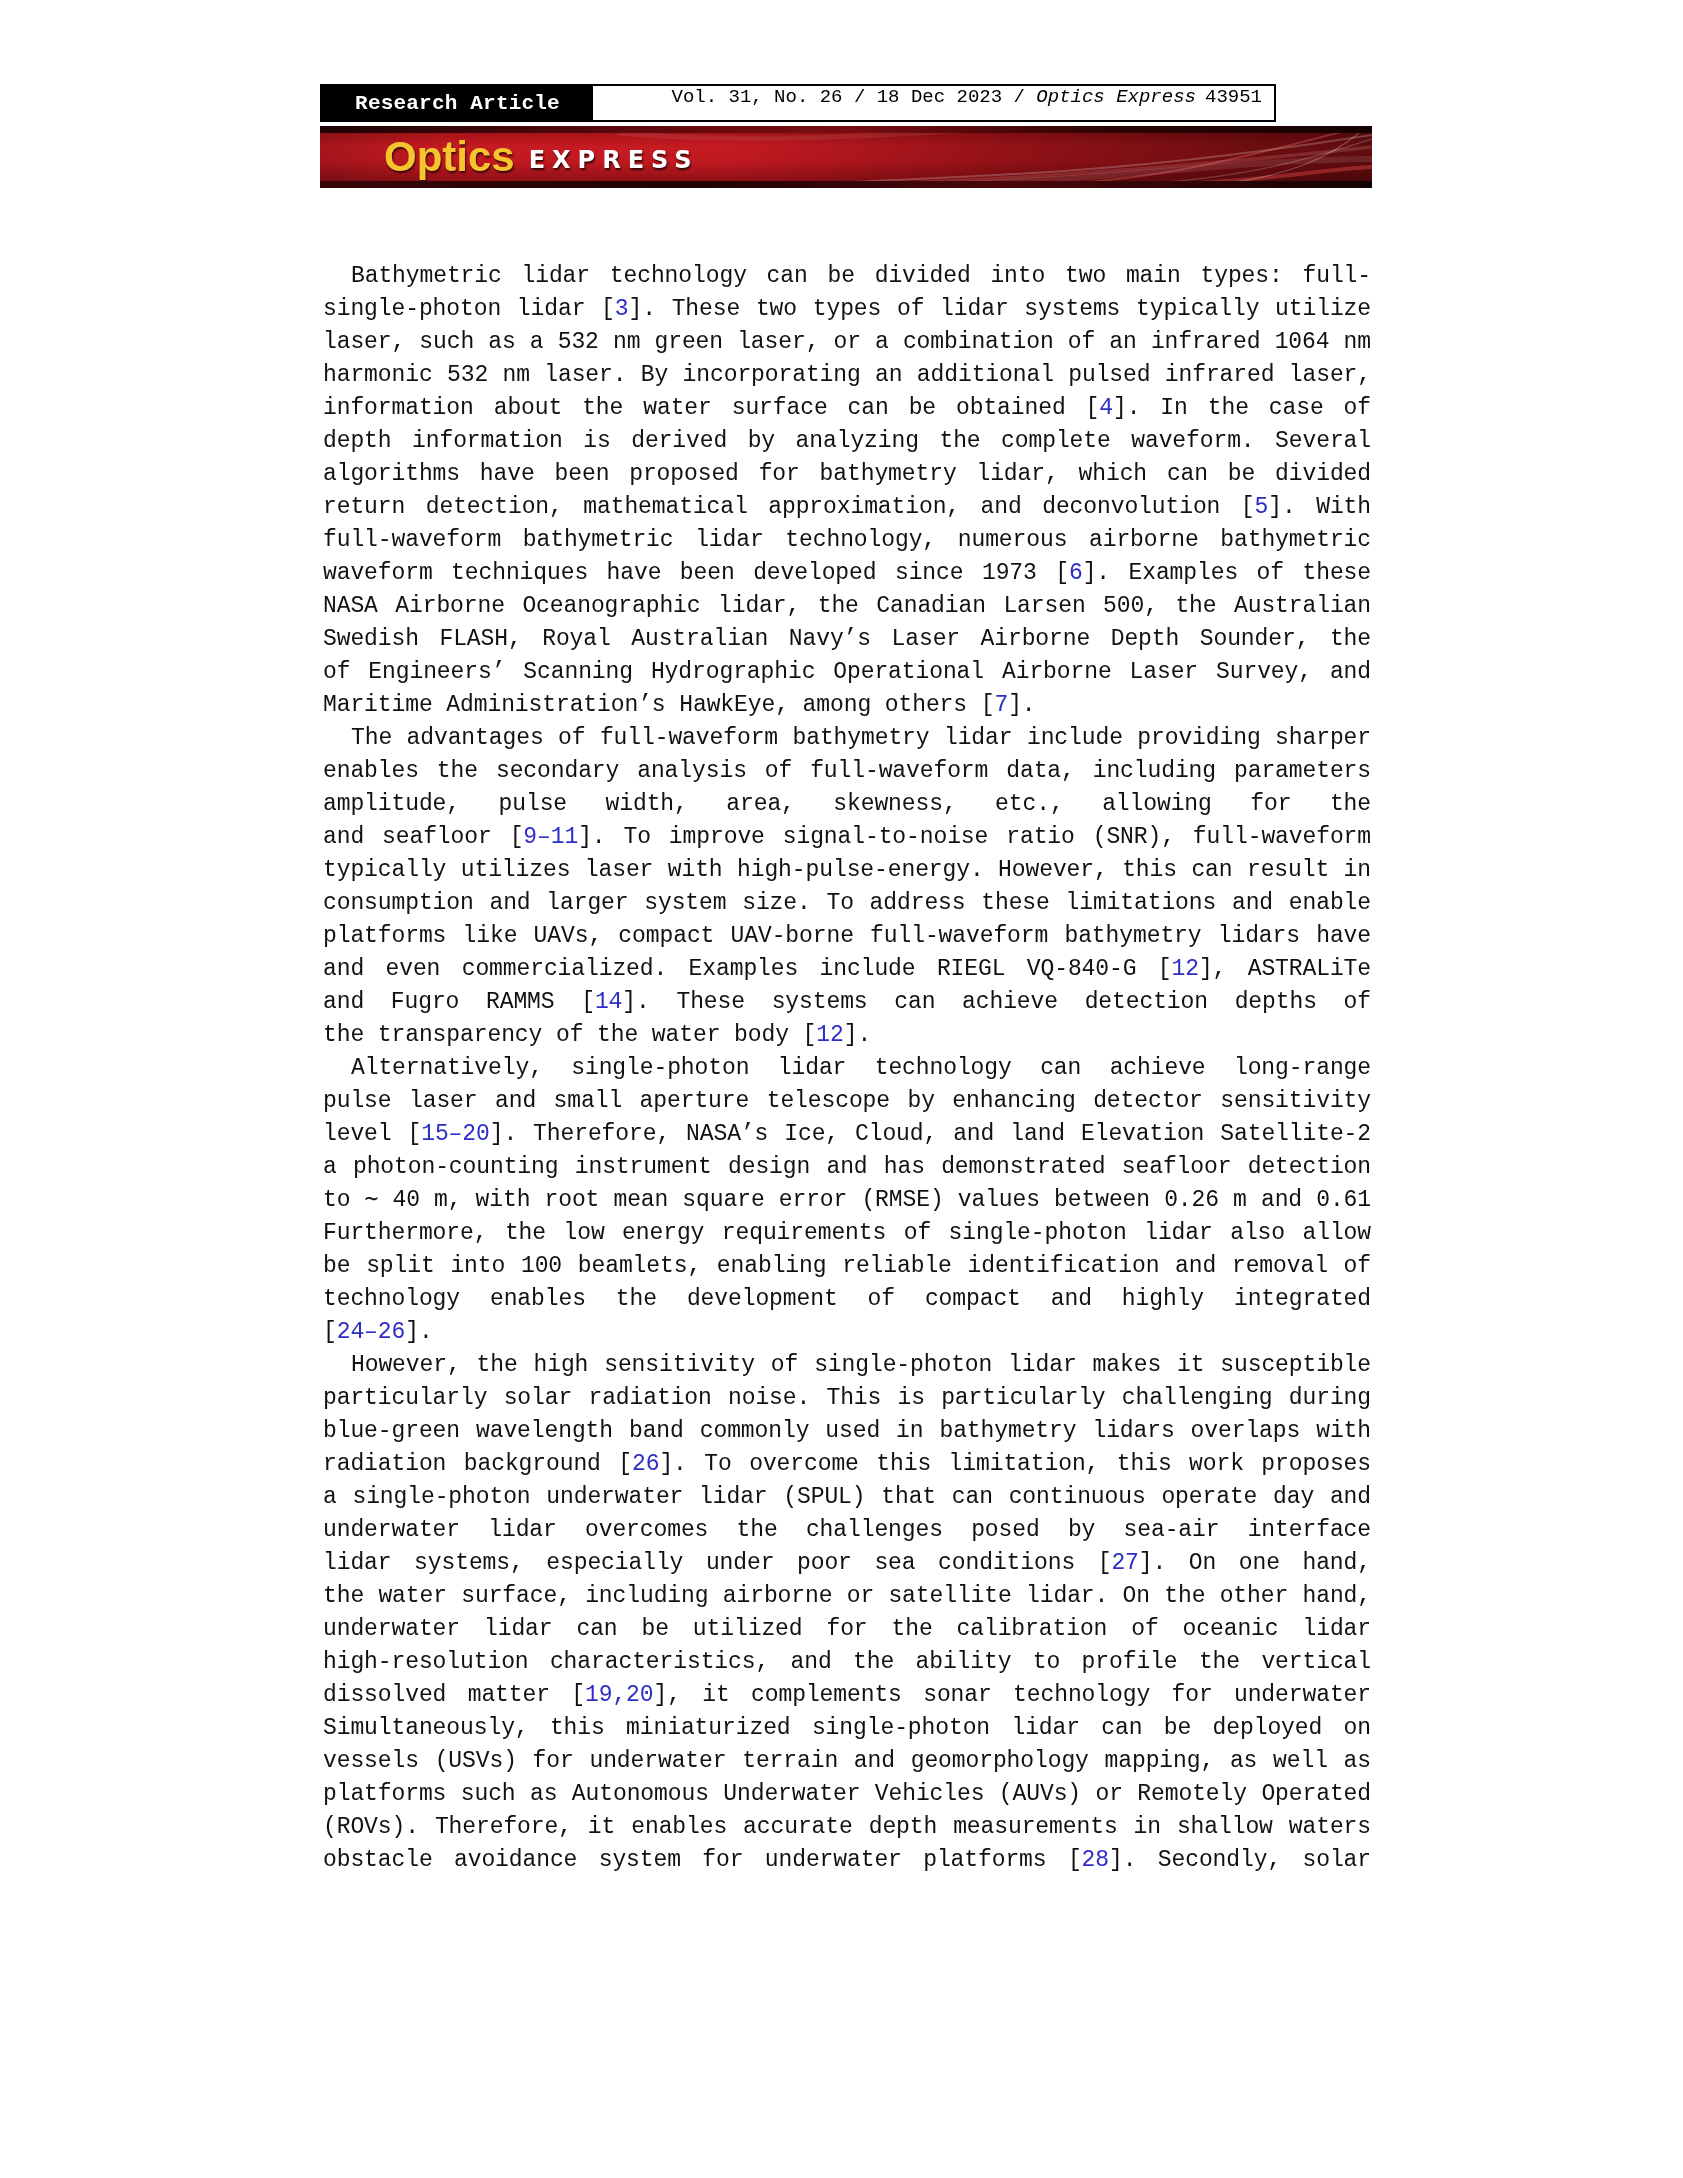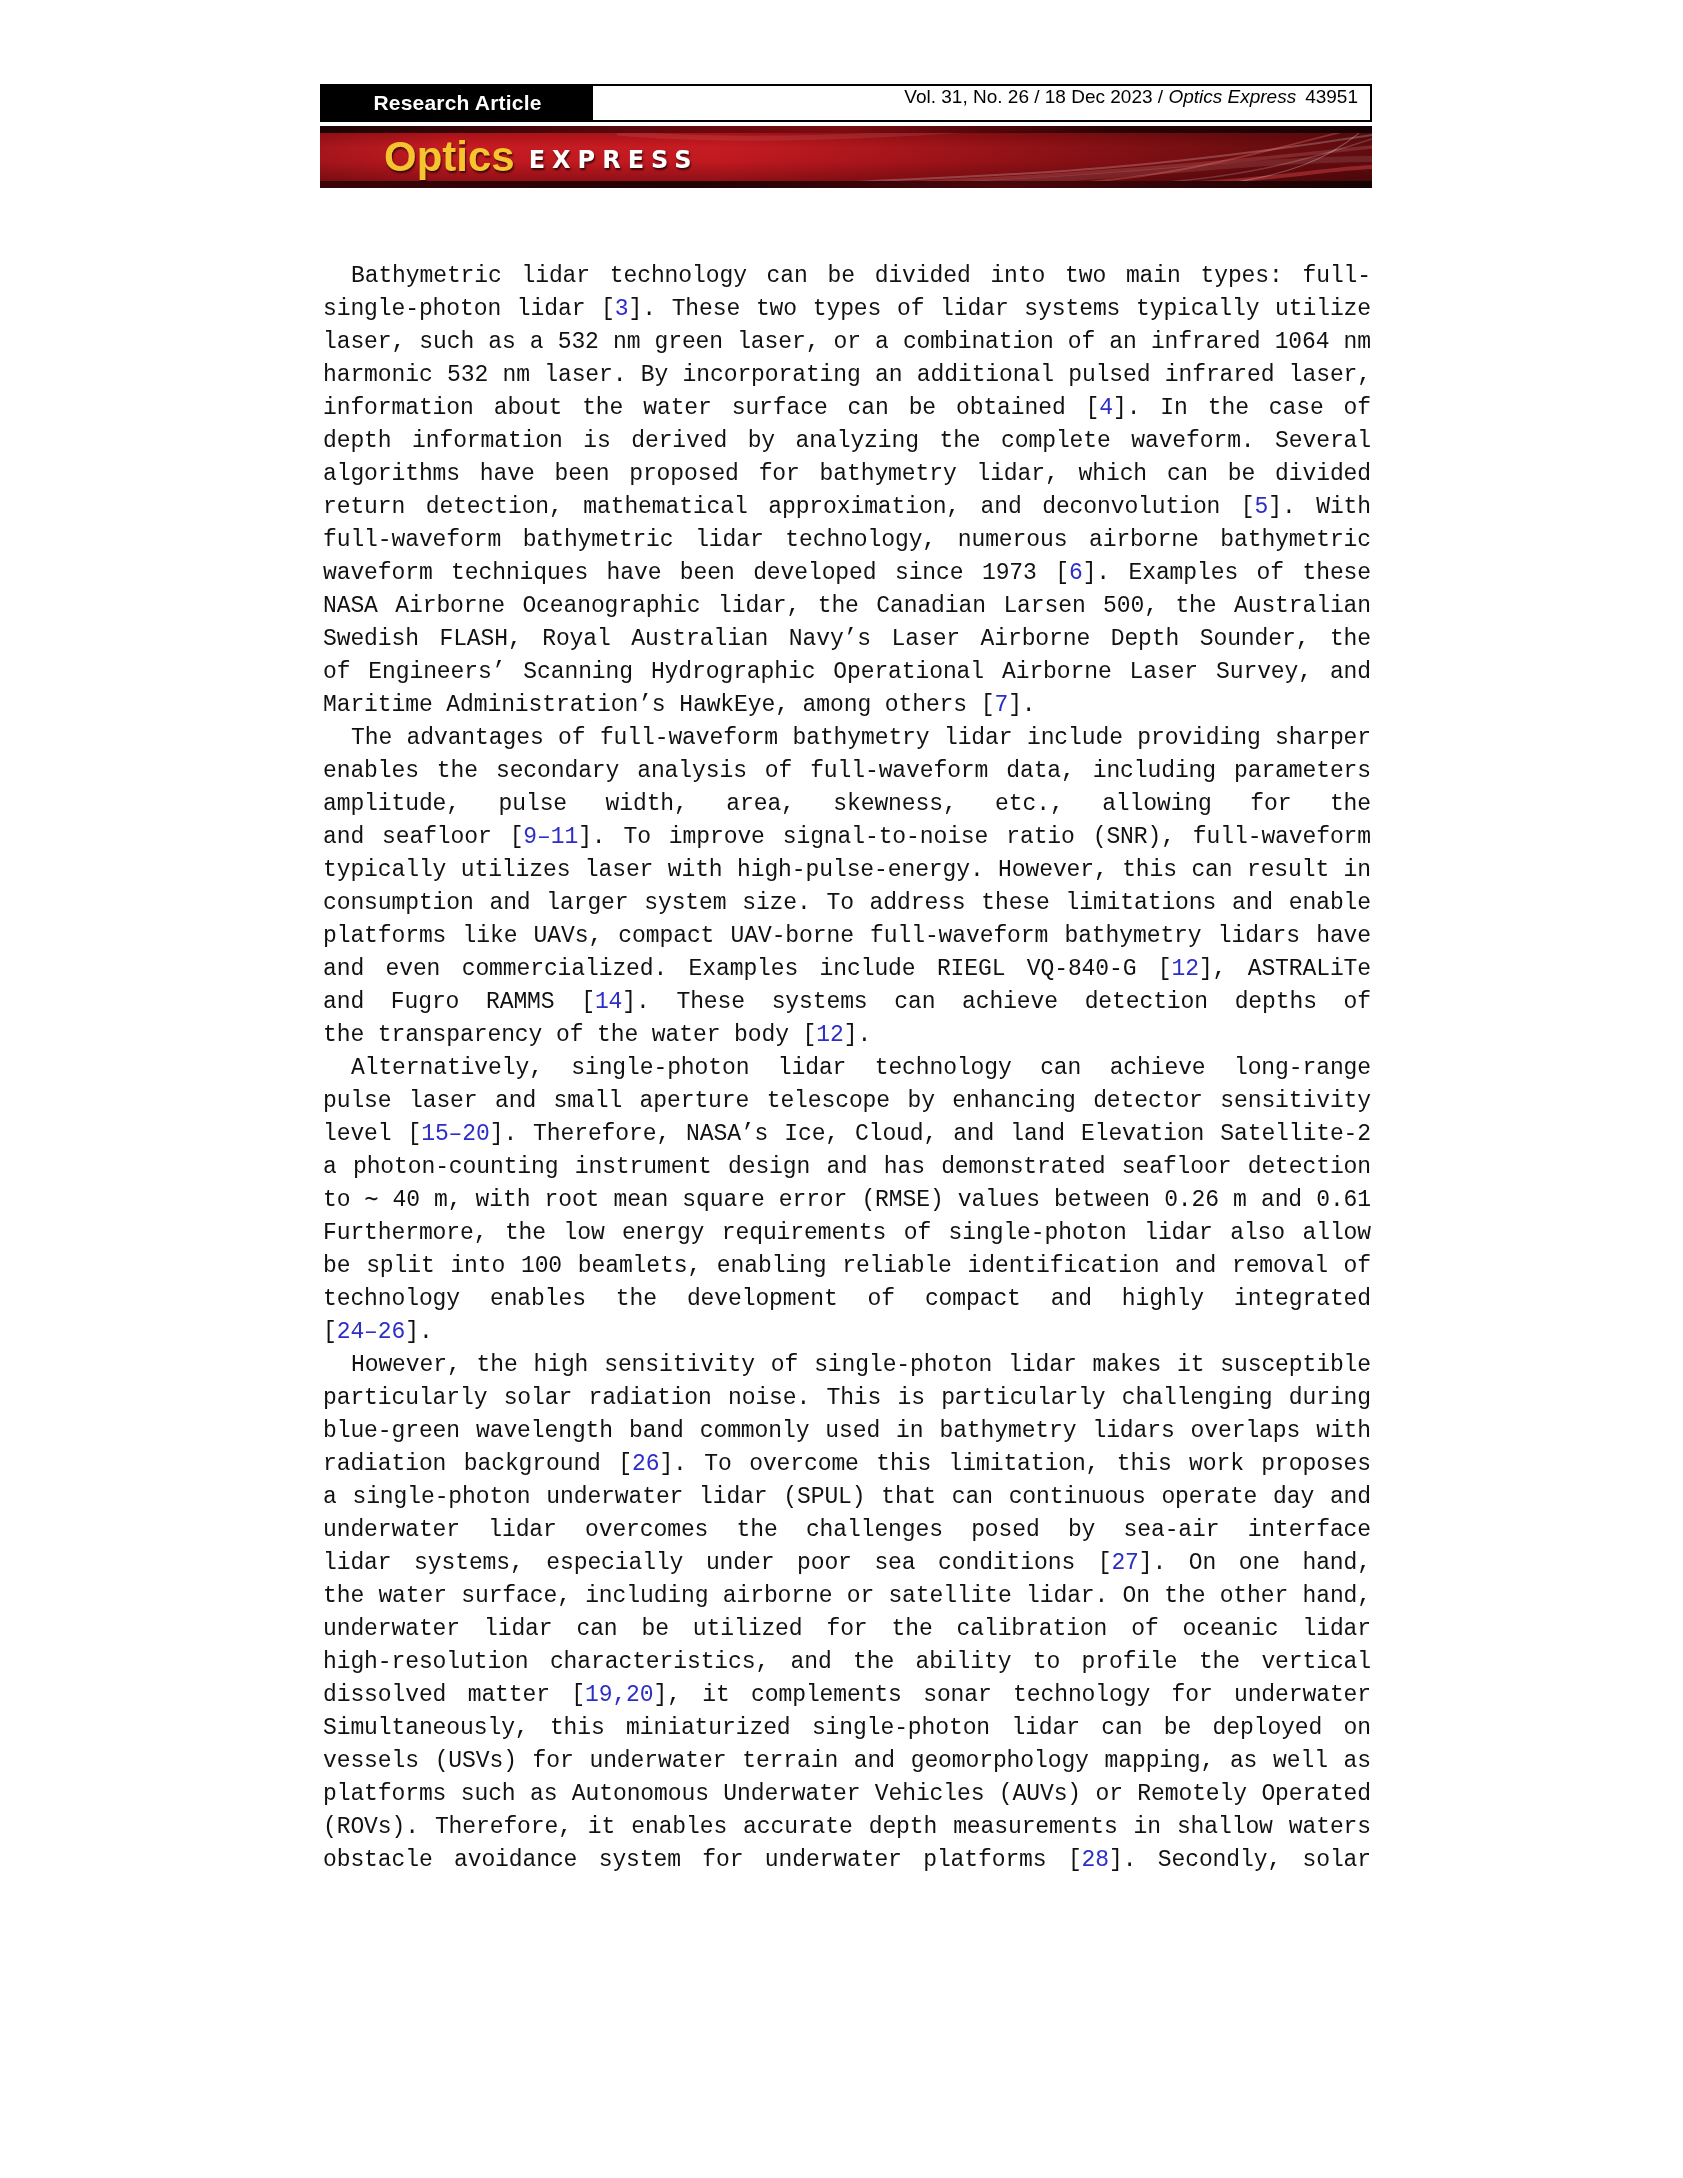--- a/index.html
+++ b/index.html
@@ -8,26 +8,26 @@
     width: 1683px;
     height: 2178px;
     background: #ffffff;
     overflow: hidden;
   }
 
   
   .header-bar {
     position: absolute;
     left: 320px; top: 84px;
-    width: 1052px; height: 38px;
+    width: 956px; height: 38px;
     box-sizing: border-box;
     border: 2px solid #000;
     display: flex;
     background: #ffffff;
-    font-family: Liberation Sans, sans-serif;
+    font-family: Liberation Mono, monospace;
   }
   .badge {
     width: 271px;
     background: #000000;
     color: #ffffff;
     display: flex;
     align-items: center;
     justify-content: center;
     font-weight: bold;
     font-size: 21px;

